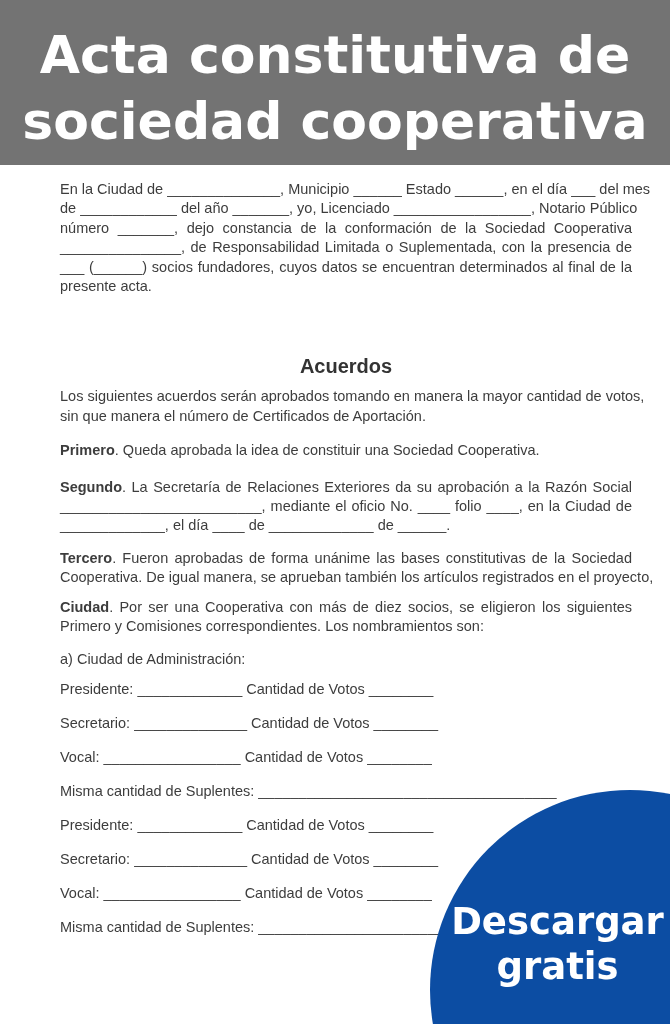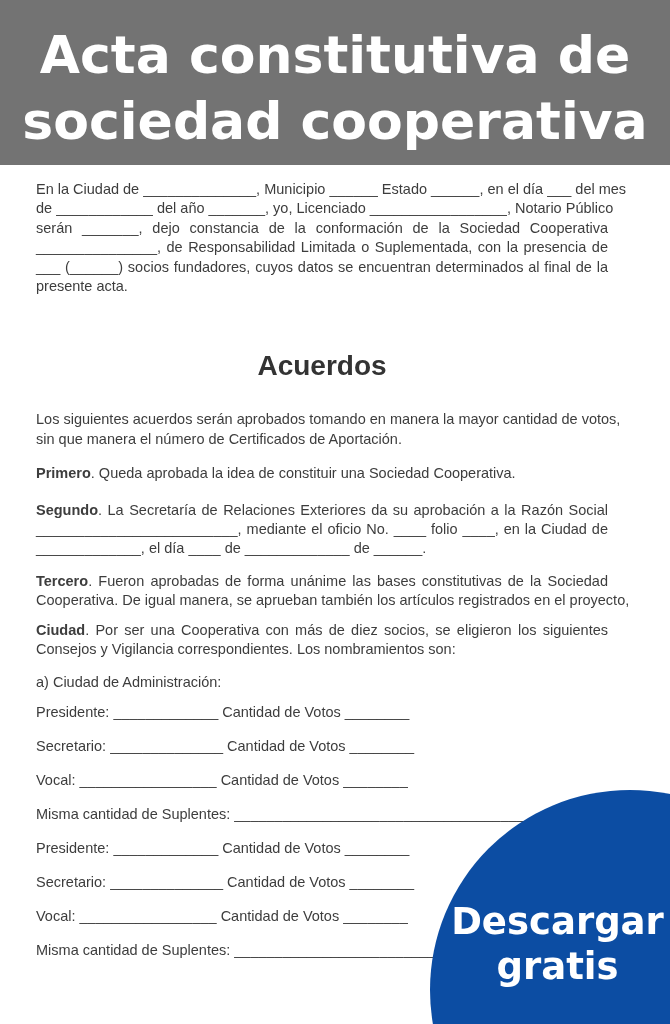--- a/index.html
+++ b/index.html
@@ -20,37 +20,37 @@
     text-align:center;
     font-family:"DejaVu Sans",sans-serif;
     font-weight:bold;
     font-size:52px;
     line-height:66px;
     padding-top:22px;
     box-sizing:border-box;
   }
   
   .content{
-    position:absolute;left:36px;top:180px;width:572px;
+    position:absolute;left:60px;top:180px;width:572px;
     font-size:14.5px;
     line-height:19.4px;
     color:#3d3d3d;
   }
   .jline{
     text-align:justify;
     text-align-last:justify;
     white-space:nowrap;
   }
   .lline{
     text-align:left;
     white-space:nowrap;
   }
   .heading{
-    margin:57px 0 31px 0;
-    font-size:28px;
+    margin:57px 0 8px 0;
+    font-size:20px;
     line-height:26px;
     font-weight:bold;
     text-align:center;
     color:#333333;
   }
   .lead{font-weight:bold;}
   .block-desc{margin:0 0 15px 0;}
   .block-primero{margin:0 0 17px 0;}
   .block-segundo{margin:0 0 13px 0;}
   .block-tercero{margin:0 0 10px 0;}
@@ -86,21 +86,21 @@
   <div class="banner">
     <div>Acta constitutiva de</div>
     <div>sociedad cooperativa</div>
   </div>
 
   <div class="content">
 
     <div>
       <div class="jline">En la Ciudad de ______________, Municipio ______ Estado ______, en el día ___ del mes</div>
       <div class="jline">de ____________ del año _______, yo, Licenciado _________________, Notario Público</div>
-      <div class="jline">serán _______, dejo constancia de la conformación de la Sociedad Cooperativa</div>
+      <div class="jline">número _______, dejo constancia de la conformación de la Sociedad Cooperativa</div>
       <div class="jline">_______________, de Responsabilidad Limitada o Suplementada, con la presencia de</div>
       <div class="jline">___ (______) socios fundadores, cuyos datos se encuentran determinados al final de la</div>
       <div class="lline">presente acta.</div>
     </div>
 
     <div class="heading">Acuerdos</div>
 
     <div class="block-desc">
       <div class="jline">Los siguientes acuerdos serán aprobados tomando en manera la mayor cantidad de votos,</div>
       <div class="lline">sin que manera el número de Certificados de Aportación.</div>
@@ -116,21 +116,21 @@
       <div class="lline">_____________, el día ____ de _____________ de ______.</div>
     </div>
 
     <div class="block-tercero">
       <div class="jline"><b class="lead">Tercero</b><span>. Fueron aprobadas de forma unánime las bases constitutivas de la Sociedad</span></div>
       <div class="jline">Cooperativa. De igual manera, se aprueban también los artículos registrados en el proyecto,</div>
     </div>
 
     <div class="block-cuarto">
       <div class="jline"><b class="lead">Ciudad</b><span>. Por ser una Cooperativa con más de diez socios, se eligieron los siguientes</span></div>
-      <div class="lline">Consejos y Vigilancia correspondientes. Los nombramientos son:</div>
+      <div class="lline">Primero y Comisiones correspondientes. Los nombramientos son:</div>
     </div>
 
     <div class="section-label lline">a) Ciudad de Administración:</div>
     <div class="row lline">Presidente: _____________ Cantidad de Votos ________</div>
     <div class="row lline">Secretario: ______________ Cantidad de Votos ________</div>
     <div class="row lline">Vocal: _________________ Cantidad de Votos ________</div>
     <div class="row lline">Misma cantidad de Suplentes: _____________________________________</div>
 
     <div class="row lline">Presidente: _____________ Cantidad de Votos ________</div>
     <div class="row lline">Secretario: ______________ Cantidad de Votos ________</div>

